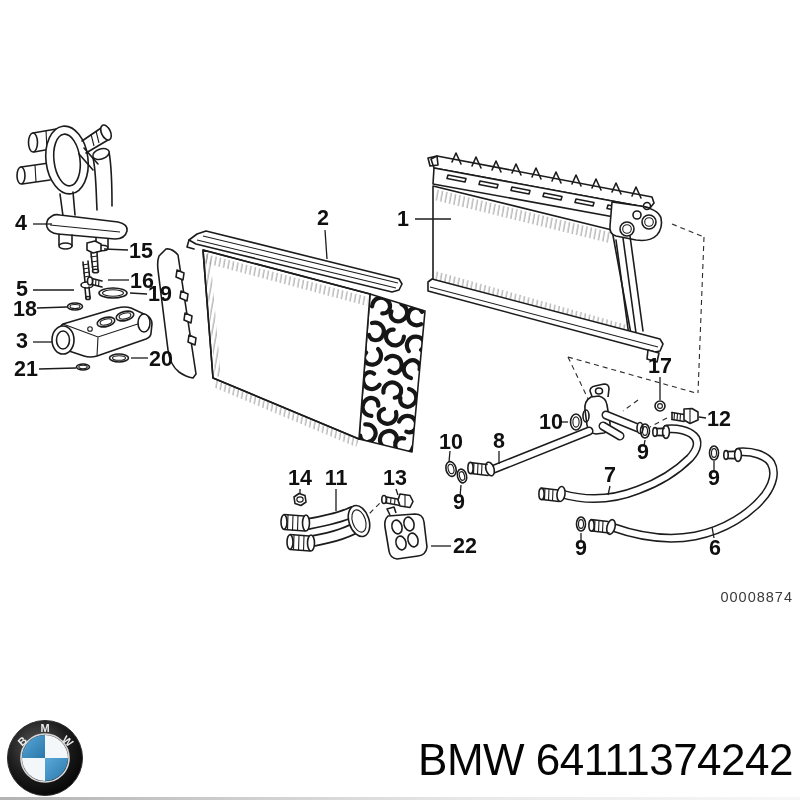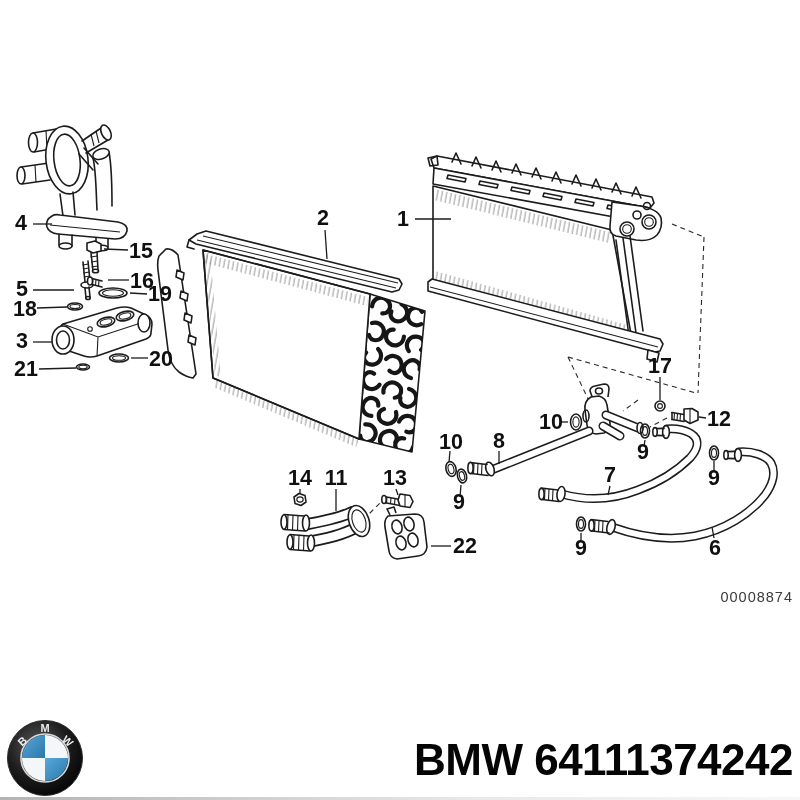--- a/index.html
+++ b/index.html
@@ -11,21 +11,21 @@
   .lnw{stroke:#1c1c1c;stroke-width:1.6;fill:#ffffff;stroke-linejoin:round;}
   .thin{stroke:#1c1c1c;stroke-width:1.1;fill:none;}
   .leader{stroke:#1c1c1c;stroke-width:1.3;fill:none;}
   .dash{stroke:#2a2a2a;stroke-width:1.1;fill:none;stroke-dasharray:5,4;}
   .tube-out{stroke:#1c1c1c;stroke-width:9;fill:none;stroke-linecap:round;stroke-linejoin:round;}
   .tube-in{stroke:#ffffff;stroke-width:6;fill:none;stroke-linecap:round;stroke-linejoin:round;}
   .tube-out-fat{stroke:#1c1c1c;stroke-width:12;fill:none;stroke-linecap:round;}
   .tube-in-fat{stroke:#ffffff;stroke-width:8.5;fill:none;stroke-linecap:round;}
   .callout{font-family:"Liberation Sans",sans-serif;font-weight:700;font-size:21.5px;fill:#101010;}
   .code-text{font-family:"Liberation Sans",sans-serif;font-weight:400;font-size:14.5px;fill:#3a3a3a;letter-spacing:1px;}
-  #part-title{position:absolute;right:7px;top:735px;font-size:44px;font-weight:700;color:#050505;
+  #part-title{position:absolute;right:7px;top:735px;font-size:44px;font-weight:400;color:#050505;
               letter-spacing:-0.5px;white-space:nowrap;}
   #bottom-strip{position:absolute;left:0;bottom:0;width:100%;height:3px;
                 background:linear-gradient(to right,#b3b3b3,#e9e9e9 60%,#f7f7f7);}
 </style>
 </head>
 <body>
 
 <div id="stage">
 
 <svg width="800" height="800" viewBox="0 0 800 800">

